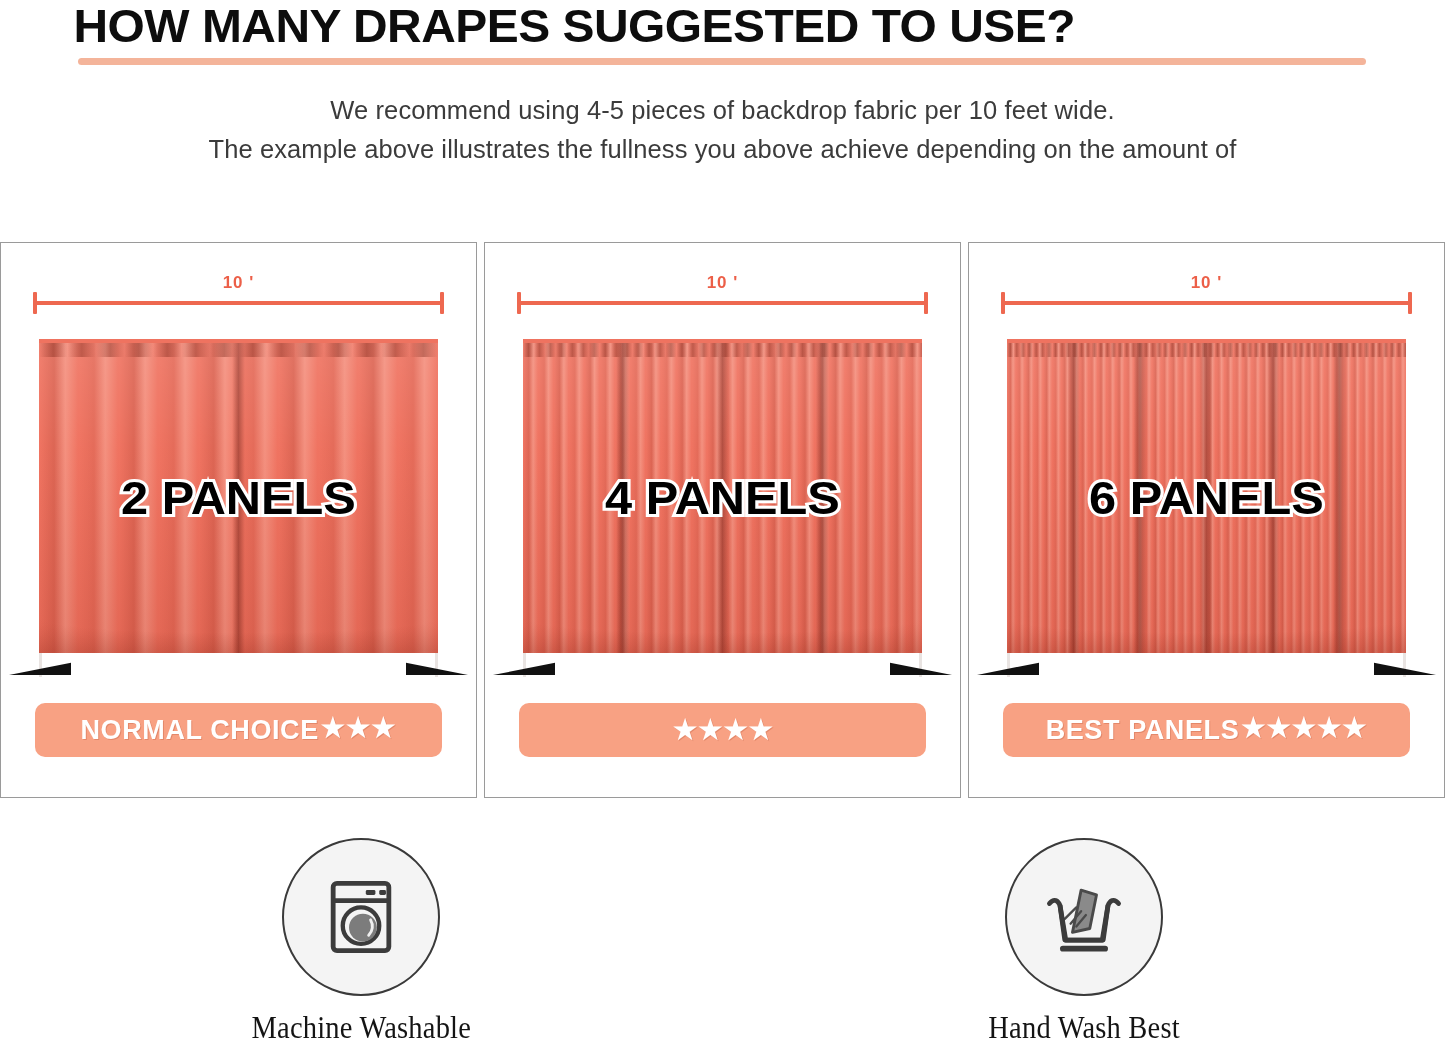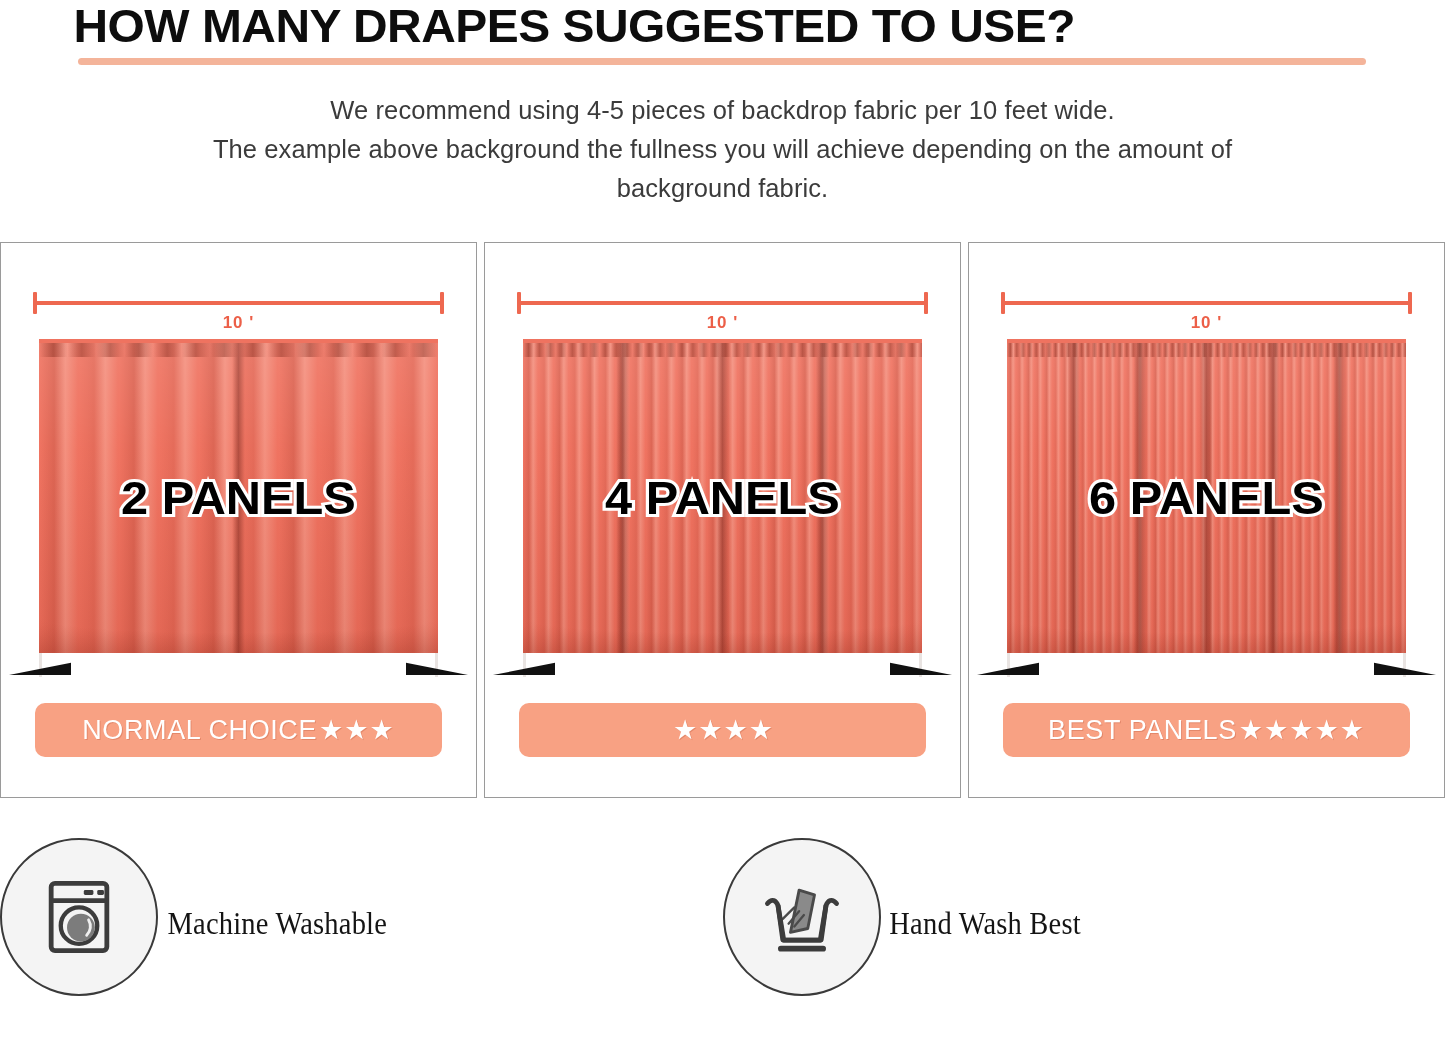--- a/index.html
+++ b/index.html
@@ -68,21 +68,20 @@
     height:34px;
   }
   .dim-label{
     position:absolute;
     top:-4px; left:0; right:0;
     text-align:center;
     font-size:17px;
     font-weight:700;
     color:#ec5f48;
     letter-spacing:1px;
-    margin-top:40px;
   }
   .dim-bar{
     position:absolute;
     top:24px; left:0; right:0;
     height:4px;
     background:#ee6850;
     border-radius:1px;
   }
   .dim-cap{
     position:absolute;
@@ -188,26 +187,25 @@
     height:54px;
     background:#f8a183;
     border-radius:10px;
     display:flex;
     align-items:center;
     justify-content:center;
     z-index:7;
   }
   .badge-text{
     font-size:27px;
-    font-weight:400;
+    font-weight:700;
     color:#ffffff;
     letter-spacing:0.6px;
     text-shadow:1px 1px 0 rgba(190,90,60,0.35);
     display:flex;
-    align-items:center;
     white-space:nowrap;
   }
   .badge-stars{
     display:inline-flex;
     margin-left:2px;
     letter-spacing:1px;
   }
   .badge-stars span{
     font-size:27px;
     line-height:1;
@@ -218,21 +216,21 @@
   
   .care{
     position:absolute;
     top:838px; left:0;
     width:1445px;
     display:flex;
   }
   .care-item{
     flex:1 1 0;
     display:flex;
-    flex-direction:row;
+    flex-direction:column;
     align-items:center;
   }
   .care-circle{
     width:158px; height:158px;
     border-radius:50%;
     background:#f4f4f4;
     border:2.2px solid #3a3a3a;
     display:flex;
     align-items:center;
     justify-content:center;
@@ -248,22 +246,21 @@
   }
 </style>
 </head>
 <body>
 
 <div class="header">
   <div class="title">HOW MANY DRAPES SUGGESTED TO USE?</div>
   <div class="title-rule"></div>
   <div class="subtitle">
     <div>We recommend using 4-5 pieces of backdrop fabric per 10 feet wide.</div>
-    <div>The example above background the fullness you will achieve depending on the amount of</div>
-    <div>background fabric.</div>
+    <div>The example above illustrates the fullness you above achieve depending on the amount of</div>
   </div>
 </div>
 
 <div class="cards">
 
   <div class="card">
     <div class="dim">
       <div class="dim-label">10 '</div>
       <div class="dim-cap l"></div>
       <div class="dim-bar"></div>

